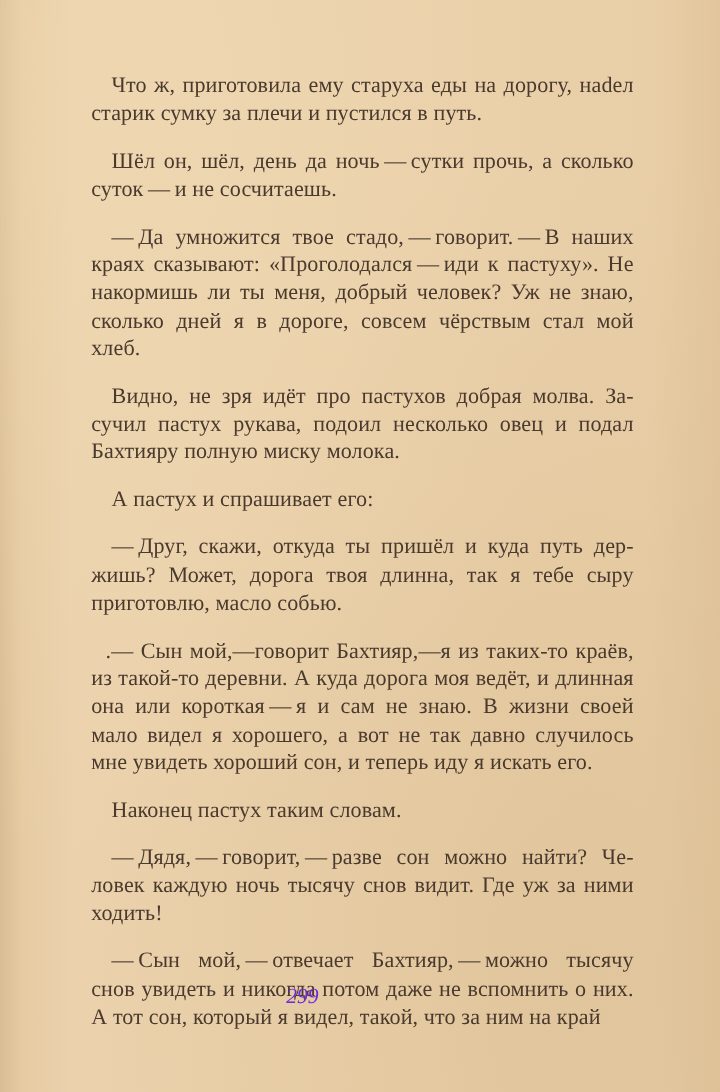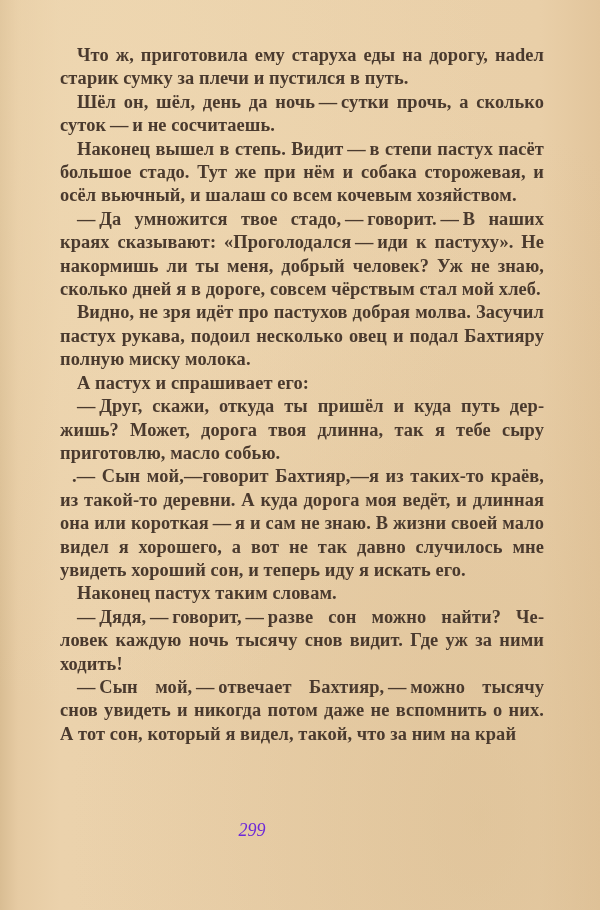--- a/index.html
+++ b/index.html
@@ -23,24 +23,23 @@
       top: 44px;
       width: 484px;
       font-family: "Liberation Serif", "DejaVu Serif", serif;
       font-size: 18.4px;
       line-height: 23.4px;
       color: #4a3a2e;
       text-align: justify;
       letter-spacing: 0.1px;
     }
     .page p {
-      margin: 0;
+      margin: 16px;
       text-indent: 17px;
       hyphens: manual;
-      font-weight: bold;
     }
     .page p.dots {
       text-indent: 12px;
     }
     .page-number {
       position: absolute;
       left: 0;
       width: 504px;
       top: 820px;
       text-align: center;
@@ -49,21 +48,20 @@
       font-size: 18px;
       color: #6d28d9;
     }
   </style>
 </head>
 <body>
 
 <div class="page">
   <p>Что ж, приготовила ему старуха еды на дорогу, на­dел старик сумку за плечи и пустился в путь.</p>
   <p>Шёл он, шёл, день да ночь — сутки прочь, а сколько суток — и не сосчитаешь.</p>
-  <p>Наконец вышел в степь. Видит — в степи пастух па­сёт большое стадо. Тут же при нём и собака сторо­жевая, и осёл вьючный, и шалаш со всем кочевым хо­зяйством.</p>
   <p>— Да умножится твое стадо, — говорит. — В наших краях сказывают: «Проголодался — иди к пастуху». Не накормишь ли ты меня, добрый человек? Уж не знаю, сколько дней я в дороге, совсем чёрствым стал мой хлеб.</p>
   <p>Видно, не зря идёт про пастухов добрая молва. За­сучил пастух рукава, подоил несколько овец и подал Бахтияру полную миску молока.</p>
   <p>А пастух и спрашивает его:</p>
   <p>— Друг, скажи, откуда ты пришёл и куда путь дер­жишь? Может, дорога твоя длинна, так я тебе сыру приготовлю, масло собью.</p>
   <p class="dots">.— Сын мой,—говорит Бахтияр,—я из таких-то краёв, из такой-то деревни. А куда дорога моя ведёт, и длинная она или короткая — я и сам не знаю. В жизни своей мало видел я хорошего, а вот не так давно слу­чилось мне увидеть хороший сон, и теперь иду я ис­кать его.</p>
   <p>Наконец пастух таким словам.</p>
   <p>— Дядя, — говорит, — разве сон можно найти? Че­ловек каждую ночь тысячу снов видит. Где уж за ними ходить!</p>
   <p>— Сын мой, — отвечает Бахтияр, — можно тысячу снов увидеть и никогда потом даже не вспомнить о них. А тот сон, который я видел, такой, что за ним на край</p>
 </div>
 

